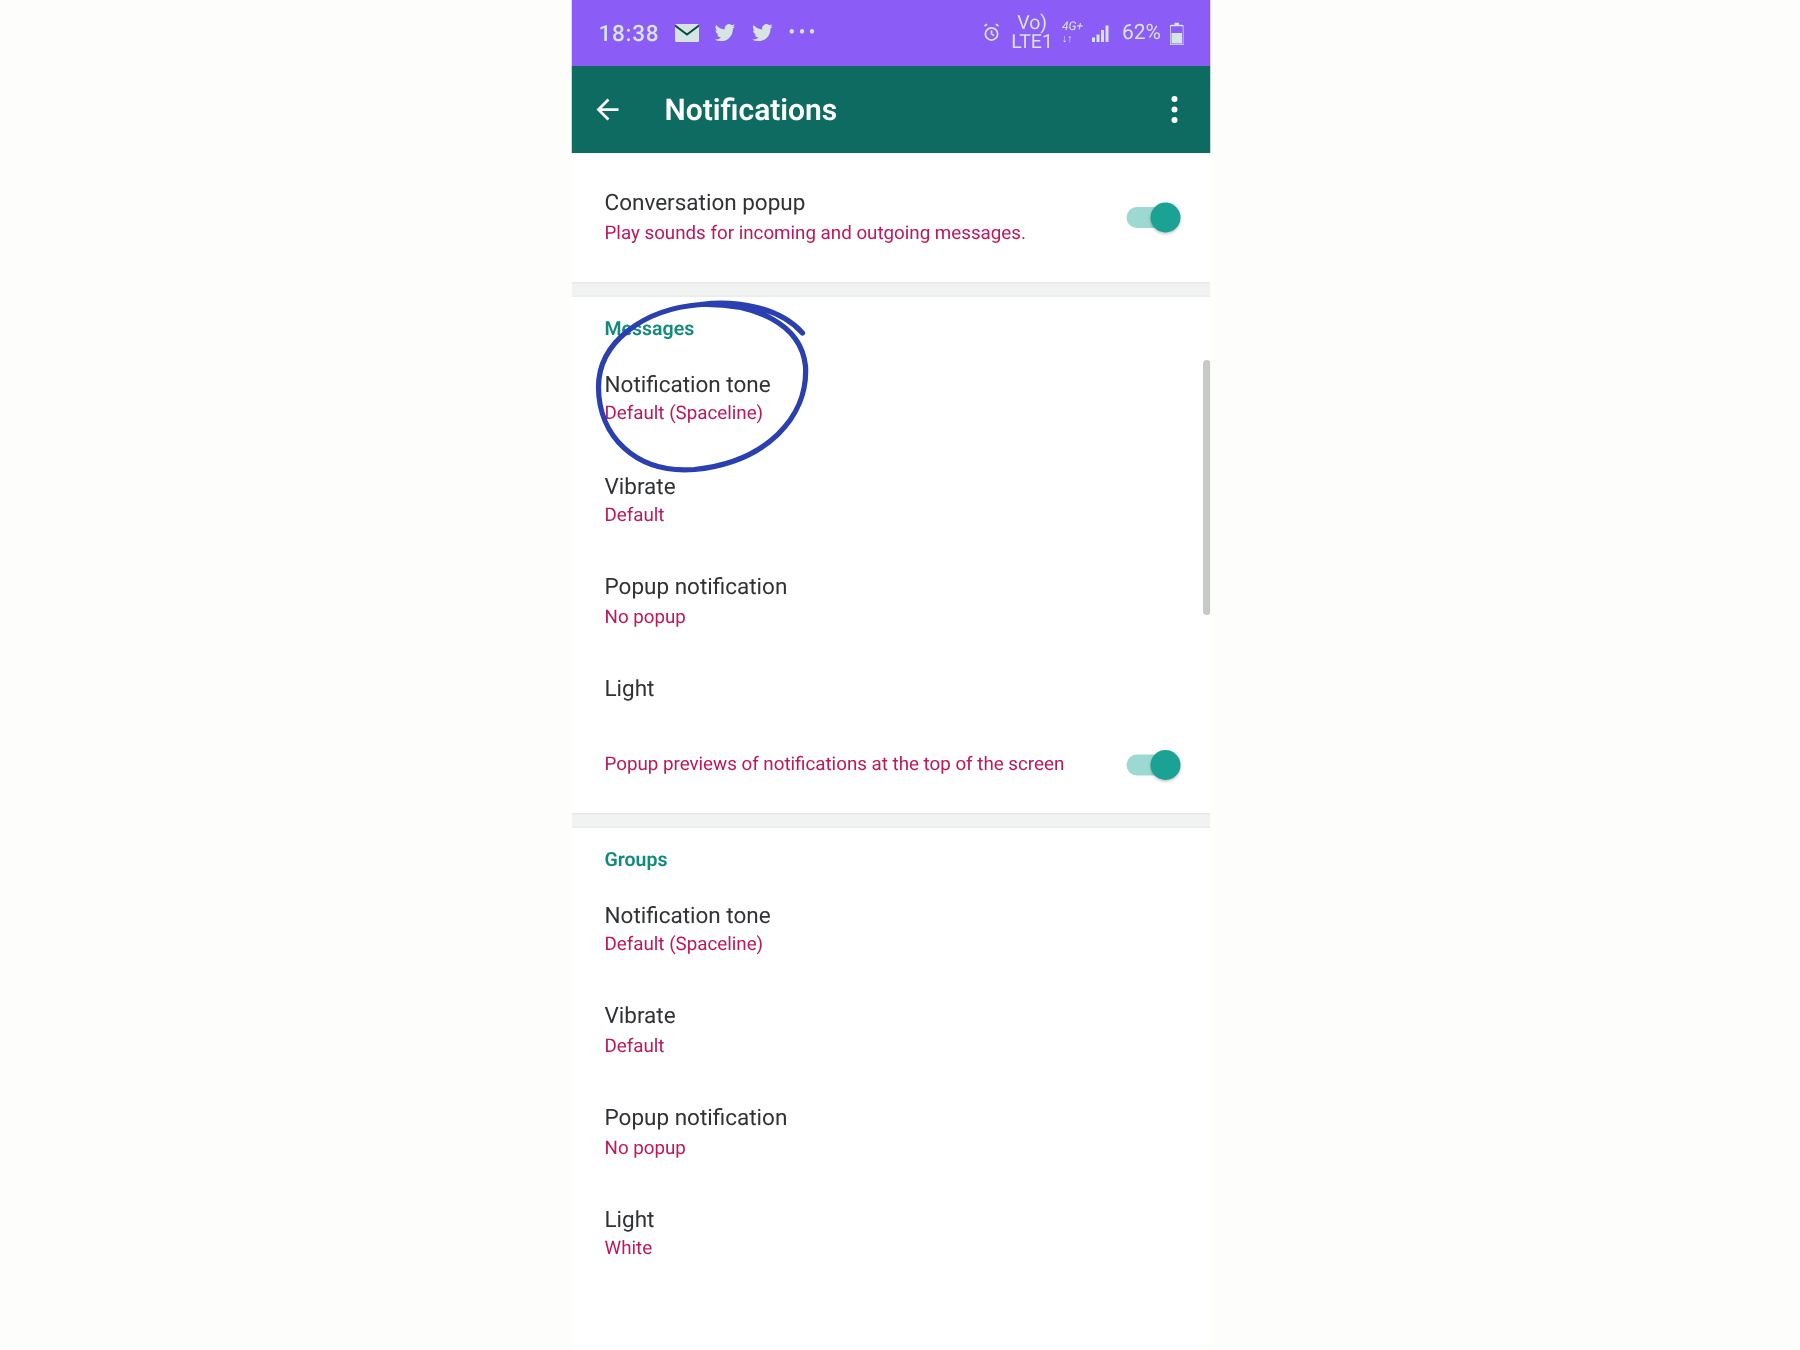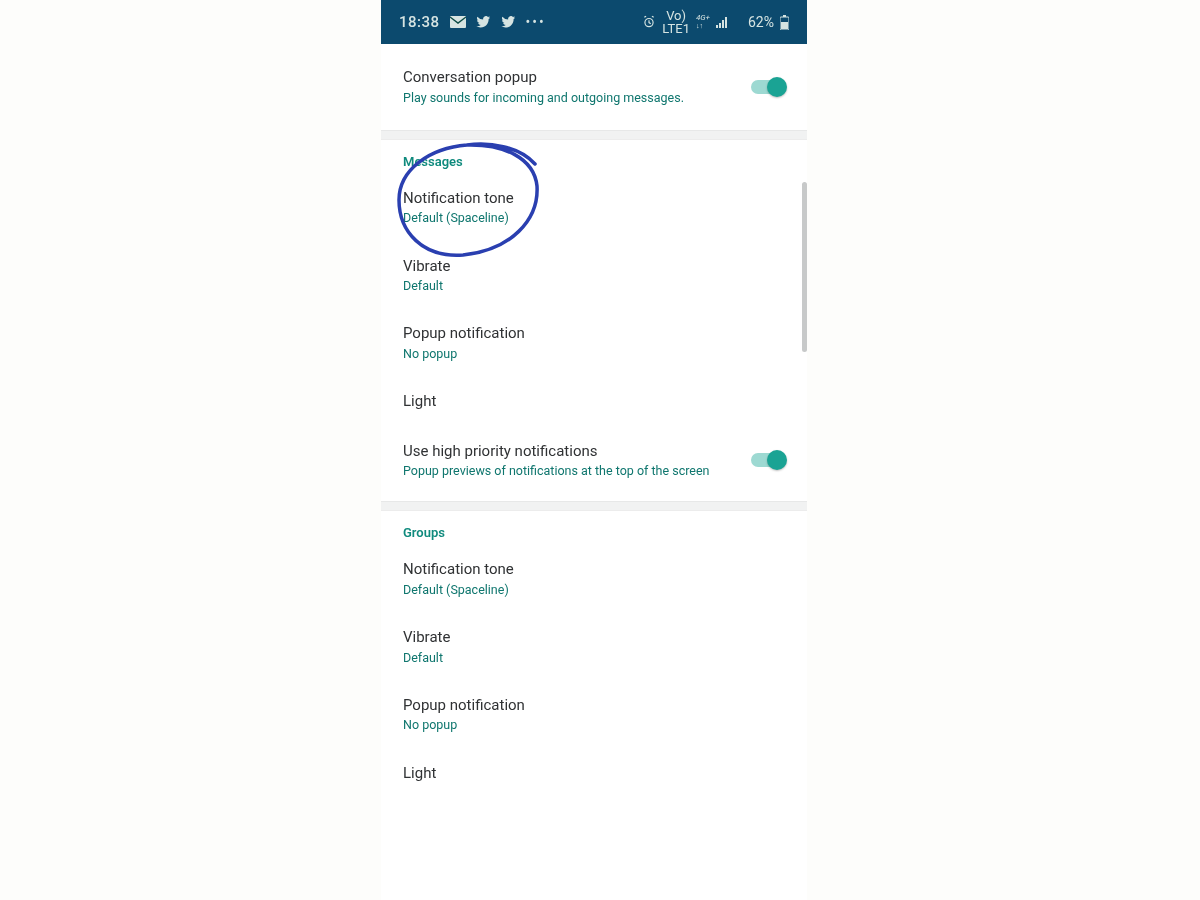--- a/index.html
+++ b/index.html
@@ -15,21 +15,21 @@
     .phone-frame {
       width: 426px;
       height: 900px;
       margin-left: -12px;
       background: #fff;
       position: relative;
       overflow: hidden;
     }
     .status-bar {
       height: 44px;
-      background: #0c4a6e;
+      background: #8b5cf6;
       color: #d6e4e2;
       display: flex;
       align-items: center;
       padding: 0 18px;
       font-size: 14px;
       justify-content: space-between;
     }
     .status-left { display: flex; align-items: center; gap: 10px; }
     .status-right { display: flex; align-items: center; gap: 6px; font-size: 12px; }
     .status-time { font-size: 15px; font-weight: 500; letter-spacing: .5px; }
@@ -57,21 +57,21 @@
     }
 
     .setting-row {
       padding: 16px 22px 14px 22px;
       display: flex;
       align-items: center;
       gap: 12px;
     }
     .setting-text { flex: 1; }
     .setting-title { font-size: 15px; color: #303234; line-height: 1.3; }
-    .setting-sub { font-size: 12.5px; color: #0f766e; margin-top: 2px; line-height: 1.3; }
+    .setting-sub { font-size: 12.5px; color: #be185d; margin-top: 2px; line-height: 1.3; }
 
     .section-divider {
       height: 10px;
       background: #f1f2f2;
       border-top: 1px solid #e7e8e8;
       border-bottom: 1px solid #ececec;
     }
 
     .section-header {
       padding: 14px 22px 4px 22px;
@@ -158,31 +158,44 @@
       <span style="font-size:13px;line-height:1;text-align:center;">Vo)<br>LTE1</span>
       <span style="font-size:8px;line-height:1;font-style:italic;">4G+<br><span style="font-size:7px;">↓↑</span></span>
       <span class="status-icon">
         <svg width="14" height="12" viewBox="0 0 14 12">
             <rect x="0" y="9" width="2" height="3" fill="#d6e4e2"></rect>
             <rect x="3" y="7" width="2" height="5" fill="#d6e4e2"></rect>
             <rect x="6" y="4" width="2" height="8" fill="#d6e4e2"></rect>
             <rect x="9" y="1" width="2" height="11" fill="#d6e4e2"></rect>
           </svg>
       </span>
-      <span style="font-size:14px;margin-left:12px;">62%</span>
+      <span style="font-size:14px;">62%</span>
       <span class="status-icon">
         <svg width="9" height="15" viewBox="0 0 9 15">
             <rect x="0" y="2" width="9" height="13" rx="1" fill="none" stroke="#d6e4e2" stroke-width="1"></rect>
             <rect x="3" y="0" width="3" height="2" fill="#d6e4e2"></rect>
             <rect x="1" y="7" width="7" height="7" fill="#d6e4e2"></rect>
           </svg>
       </span>
     </div>
   </div>
 
+  <div class="app-bar">
+    <span class="back-btn">
+      <svg width="22" height="22" viewBox="0 0 24 24">
+          <path d="M20 11H7.8l5.6-5.6L12 4l-8 8 8 8 1.4-1.4L7.8 13H20z" fill="#fff"></path>
+        </svg>
+    </span>
+    <span class="app-title">Notifications</span>
+    <span class="menu-btn">
+      <span class="menu-dot"></span>
+        <span class="menu-dot"></span>
+        <span class="menu-dot"></span>
+    </span>
+  </div>
 
   <div class="content">
 
     <div class="setting-row" style="padding-top:24px;">
       <div class="setting-text">
         <div class="setting-title">Conversation popup</div>
         <div class="setting-sub">Play sounds for incoming and outgoing messages.</div>
       </div>
       <div class="toggle">
         <div class="toggle-track"></div>
@@ -216,21 +229,20 @@
     </div>
 
     <div class="setting-row">
       <div class="setting-text">
         <div class="setting-title">Light</div>
       </div>
     </div>
 
     <div class="setting-row">
       <div class="setting-text">
-        <div class="setting-title">Use high priority notifications</div>
         <div class="setting-sub">Popup previews of notifications at the top of the screen</div>
       </div>
       <div class="toggle">
         <div class="toggle-track"></div>
           <div class="toggle-thumb"></div>
       </div>
     </div>
 
     <div class="section-divider" style="margin-top:8px;"></div>
 
@@ -253,20 +265,21 @@
     <div class="setting-row">
       <div class="setting-text">
         <div class="setting-title">Popup notification</div>
         <div class="setting-sub">No popup</div>
       </div>
     </div>
 
     <div class="setting-row">
       <div class="setting-text">
         <div class="setting-title">Light</div>
+        <div class="setting-sub">White</div>
       </div>
     </div>
 
     <div class="setting-row" style="padding-bottom:0;">
       
       
     </div>
 
     <div class="scroll-indicator"></div>
 

